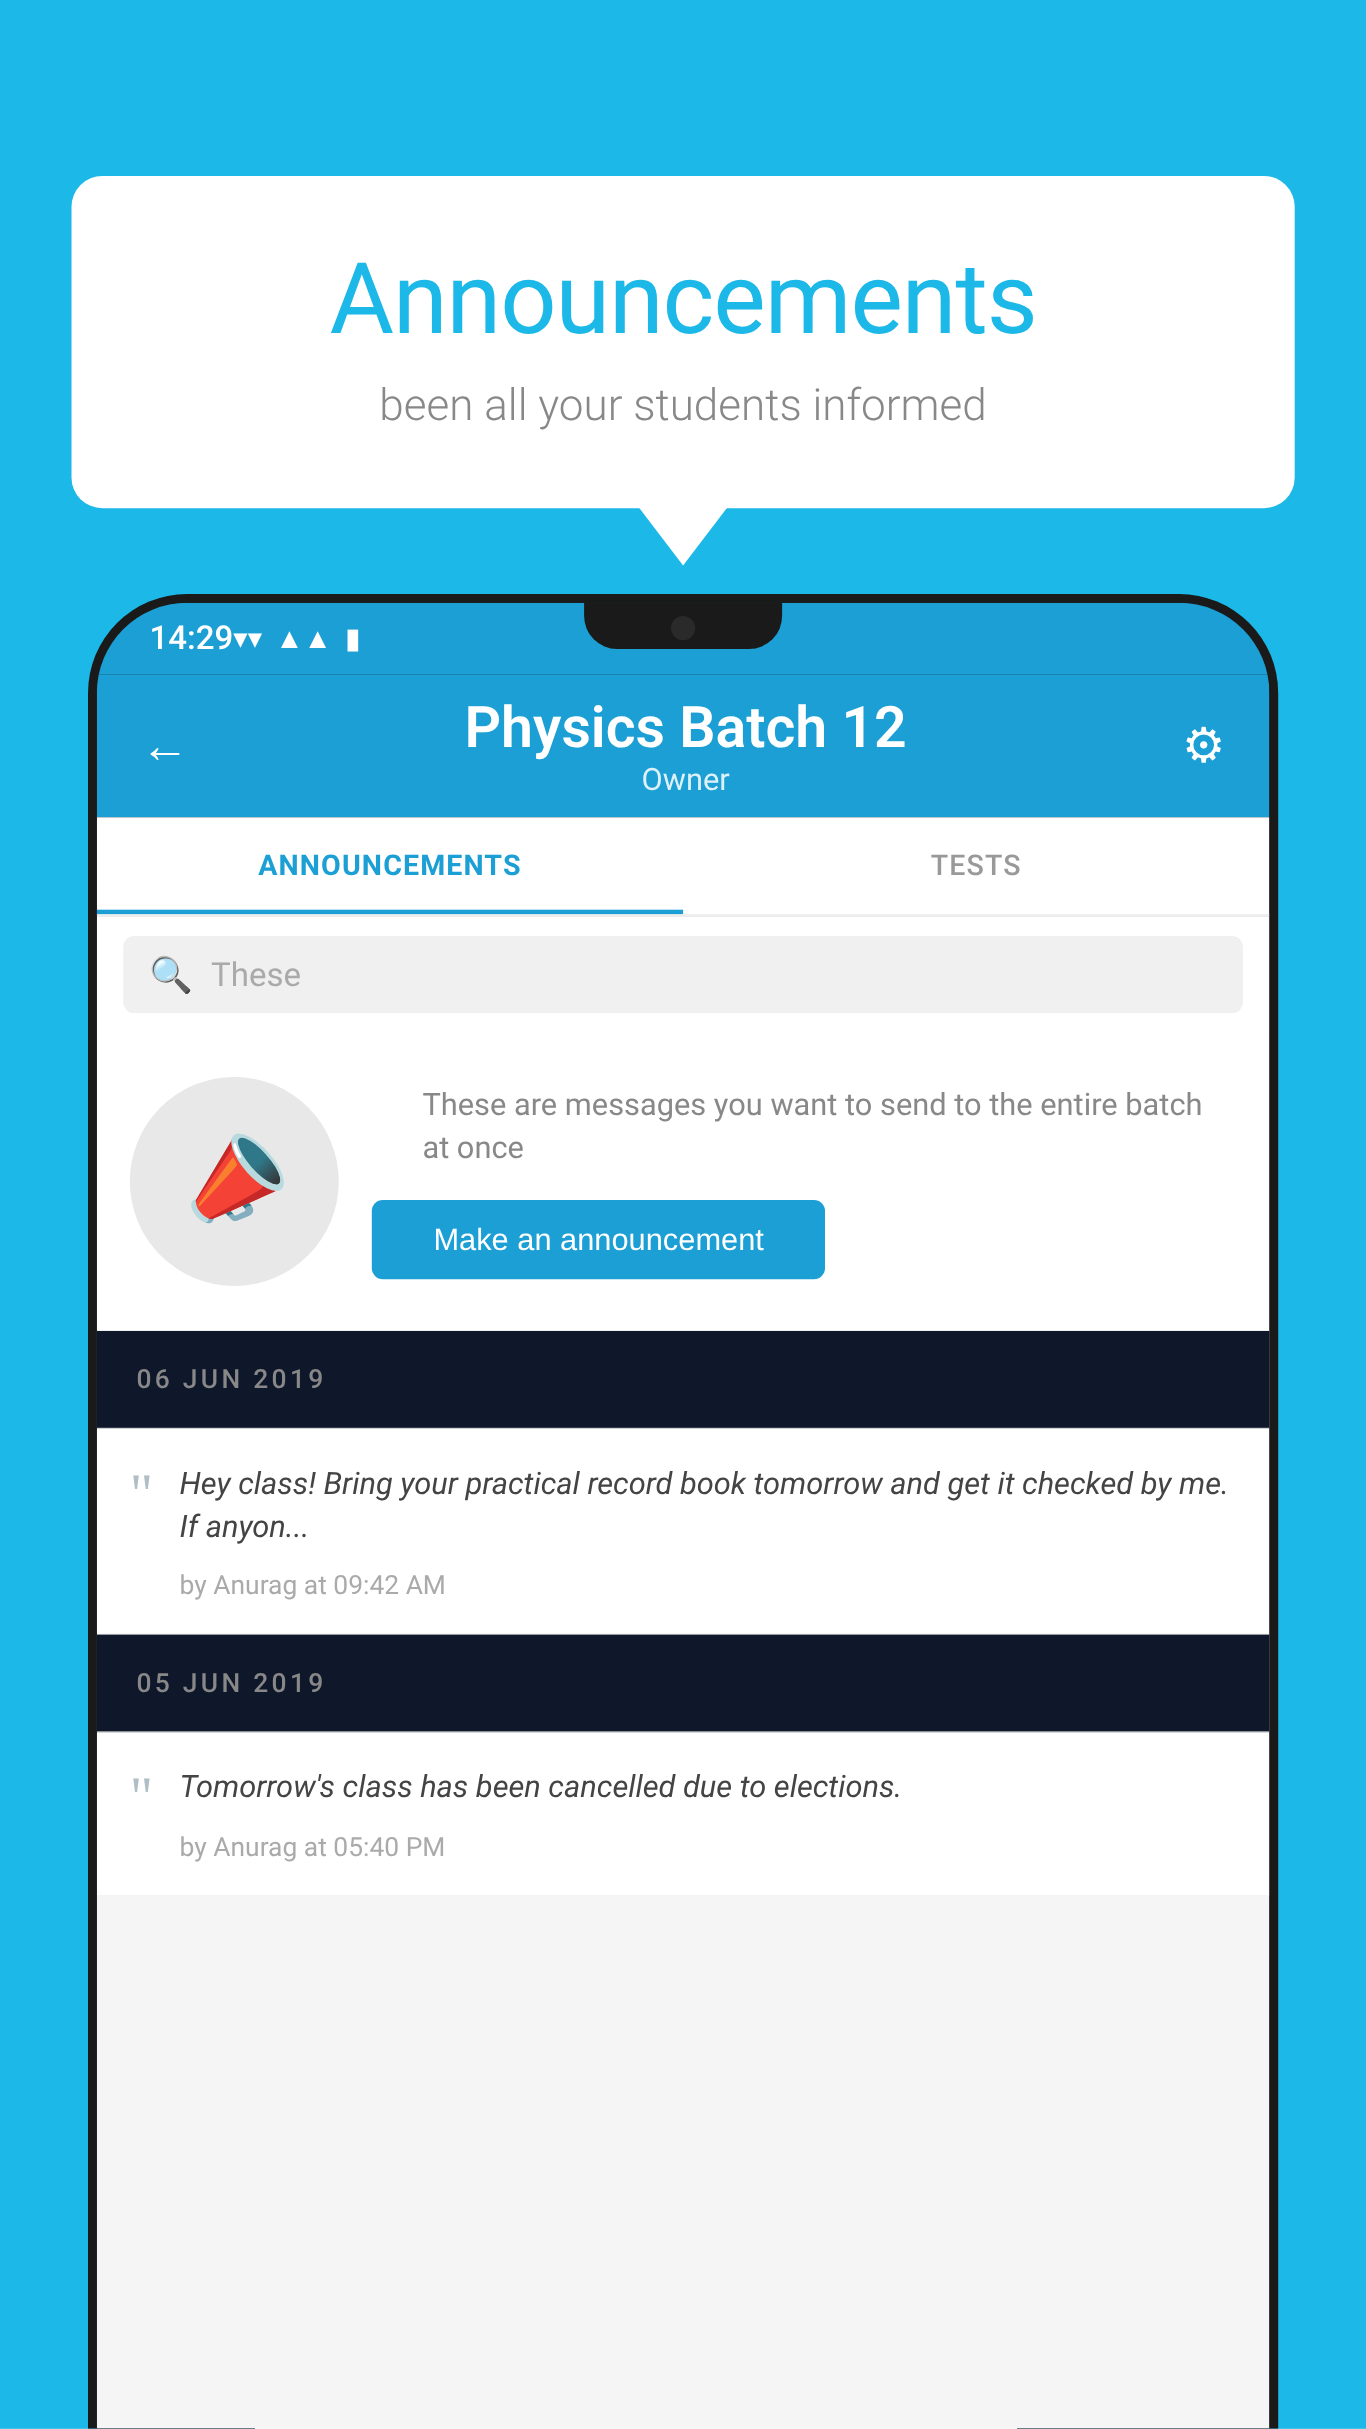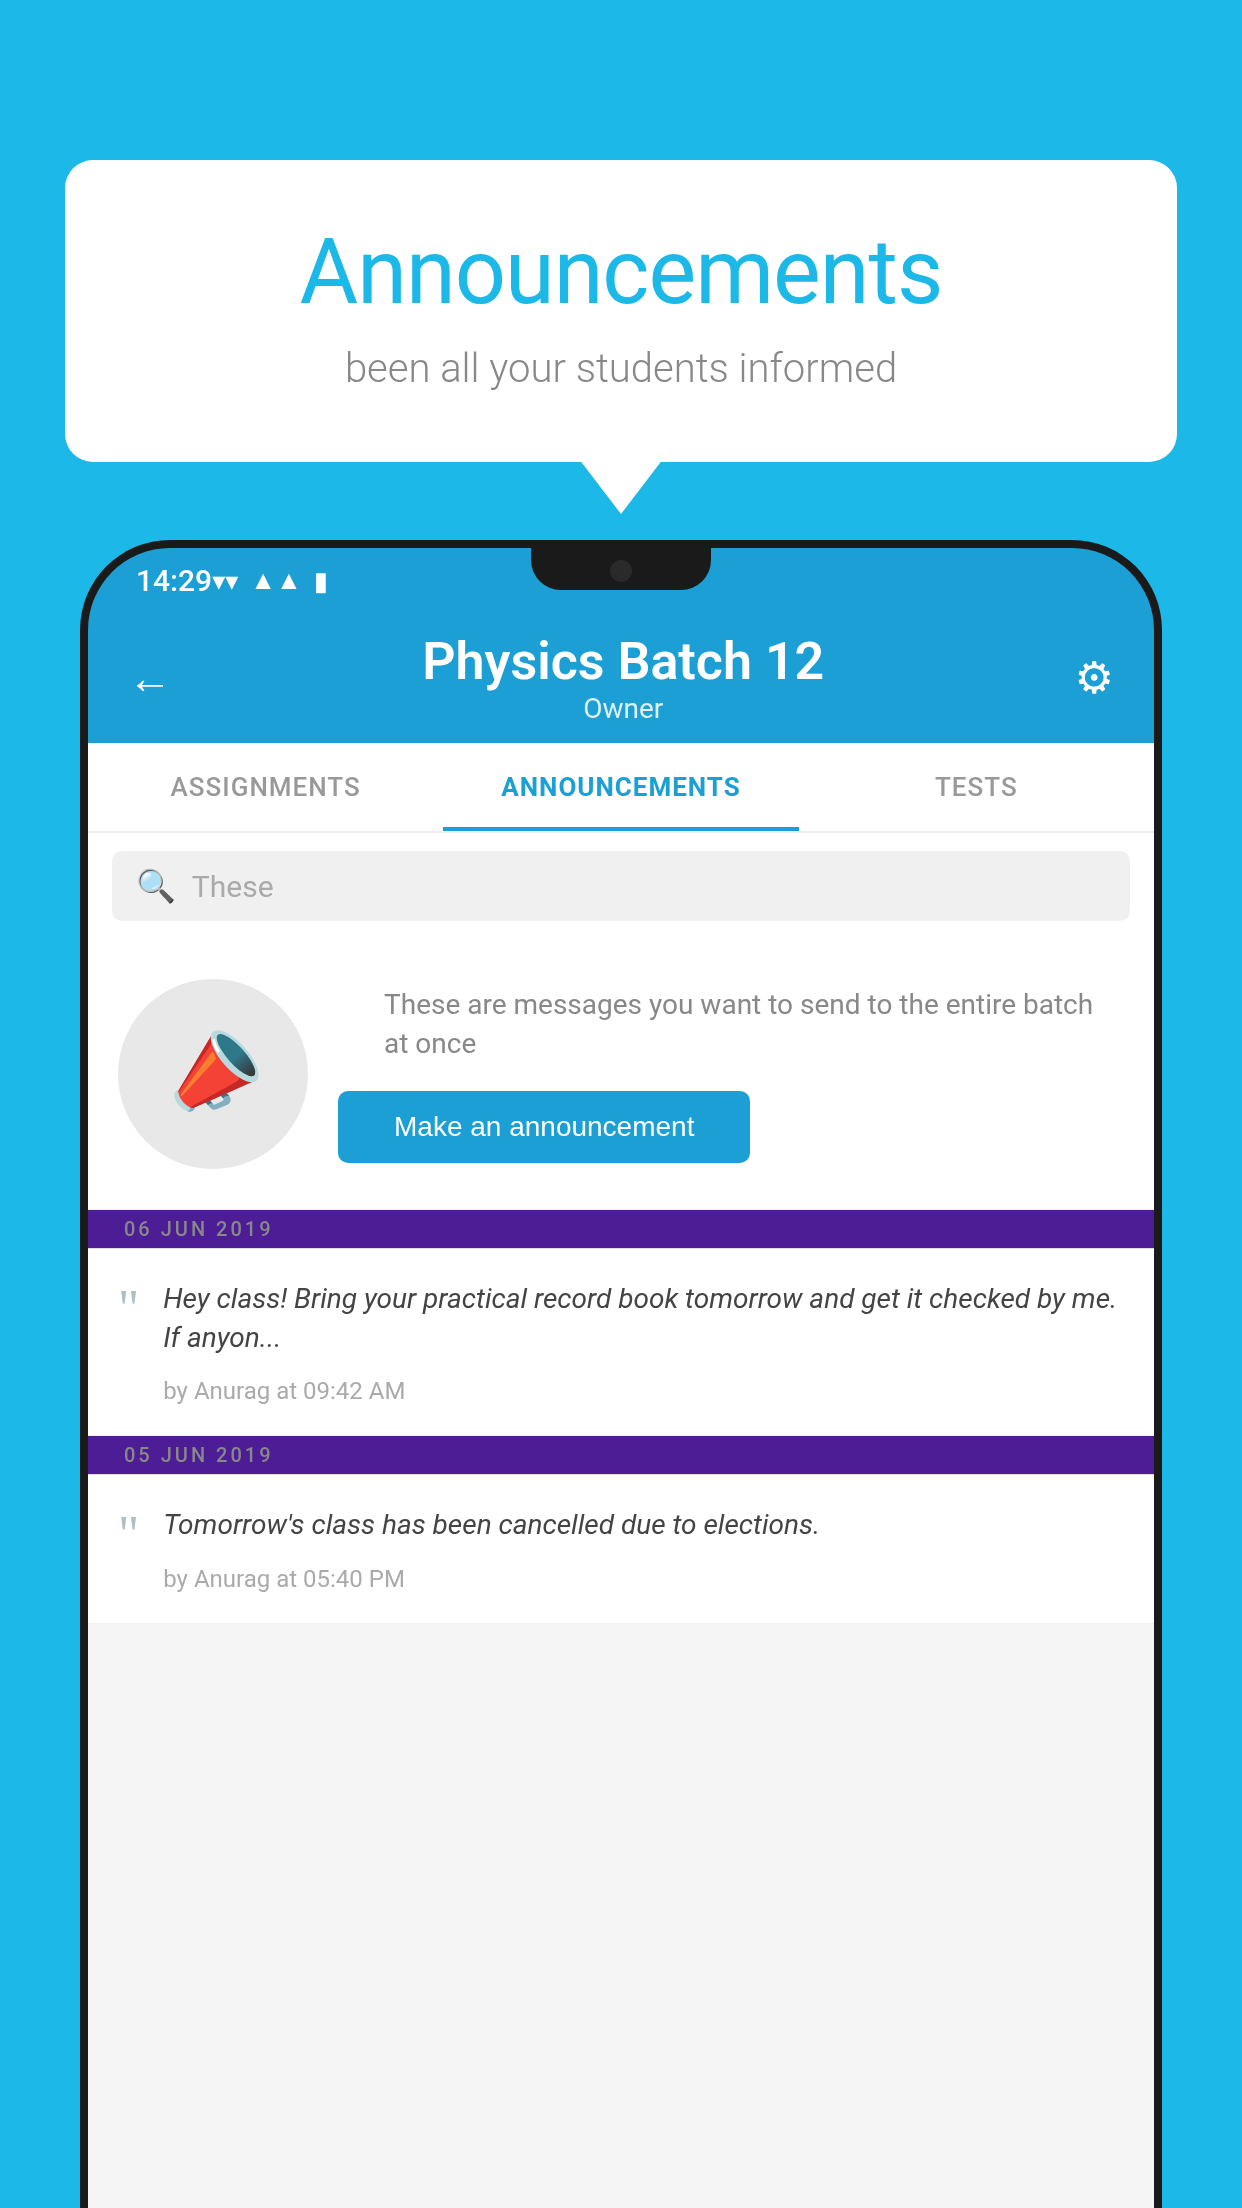--- a/index.html
+++ b/index.html
@@ -302,23 +302,23 @@
       border: none;
       border-radius: 10px;
       padding: 20px 56px;
       font-size: 28px;
       cursor: pointer;
       font-weight: 500;
     }
 
     
     .date-separator {
-      background: #4c1d95;
-      padding: 7px 36px;
-      font-size: 20px;
+      background: #0f172a;
+      padding: 30px 36px;
+      font-size: 24px;
       color: #888;
       letter-spacing: 3px;
       font-weight: 500;
       border-bottom: 1px solid #ddd;
     }
 
     
     .announcement-item {
       background: white;
       padding: 30px 30px;
@@ -385,23 +385,20 @@
     <div class="app-header">
       <span class="header-back">←</span>
       <div class="header-title-container">
         <div class="header-title">Physics Batch 12</div>
         <div class="header-subtitle">Owner</div>
       </div>
       <span class="header-gear">⚙</span>
     </div>
 
     <div class="tab-bar">
-      <div class="tab-item">
-        <span>ASSIGNMENTS</span>
-      </div>
       <div class="tab-item active">
         <span>ANNOUNCEMENTS</span>
       </div>
       <div class="tab-item">
         <span>TESTS</span>
       </div>
     </div>
 
     <div class="screen-content">
 

